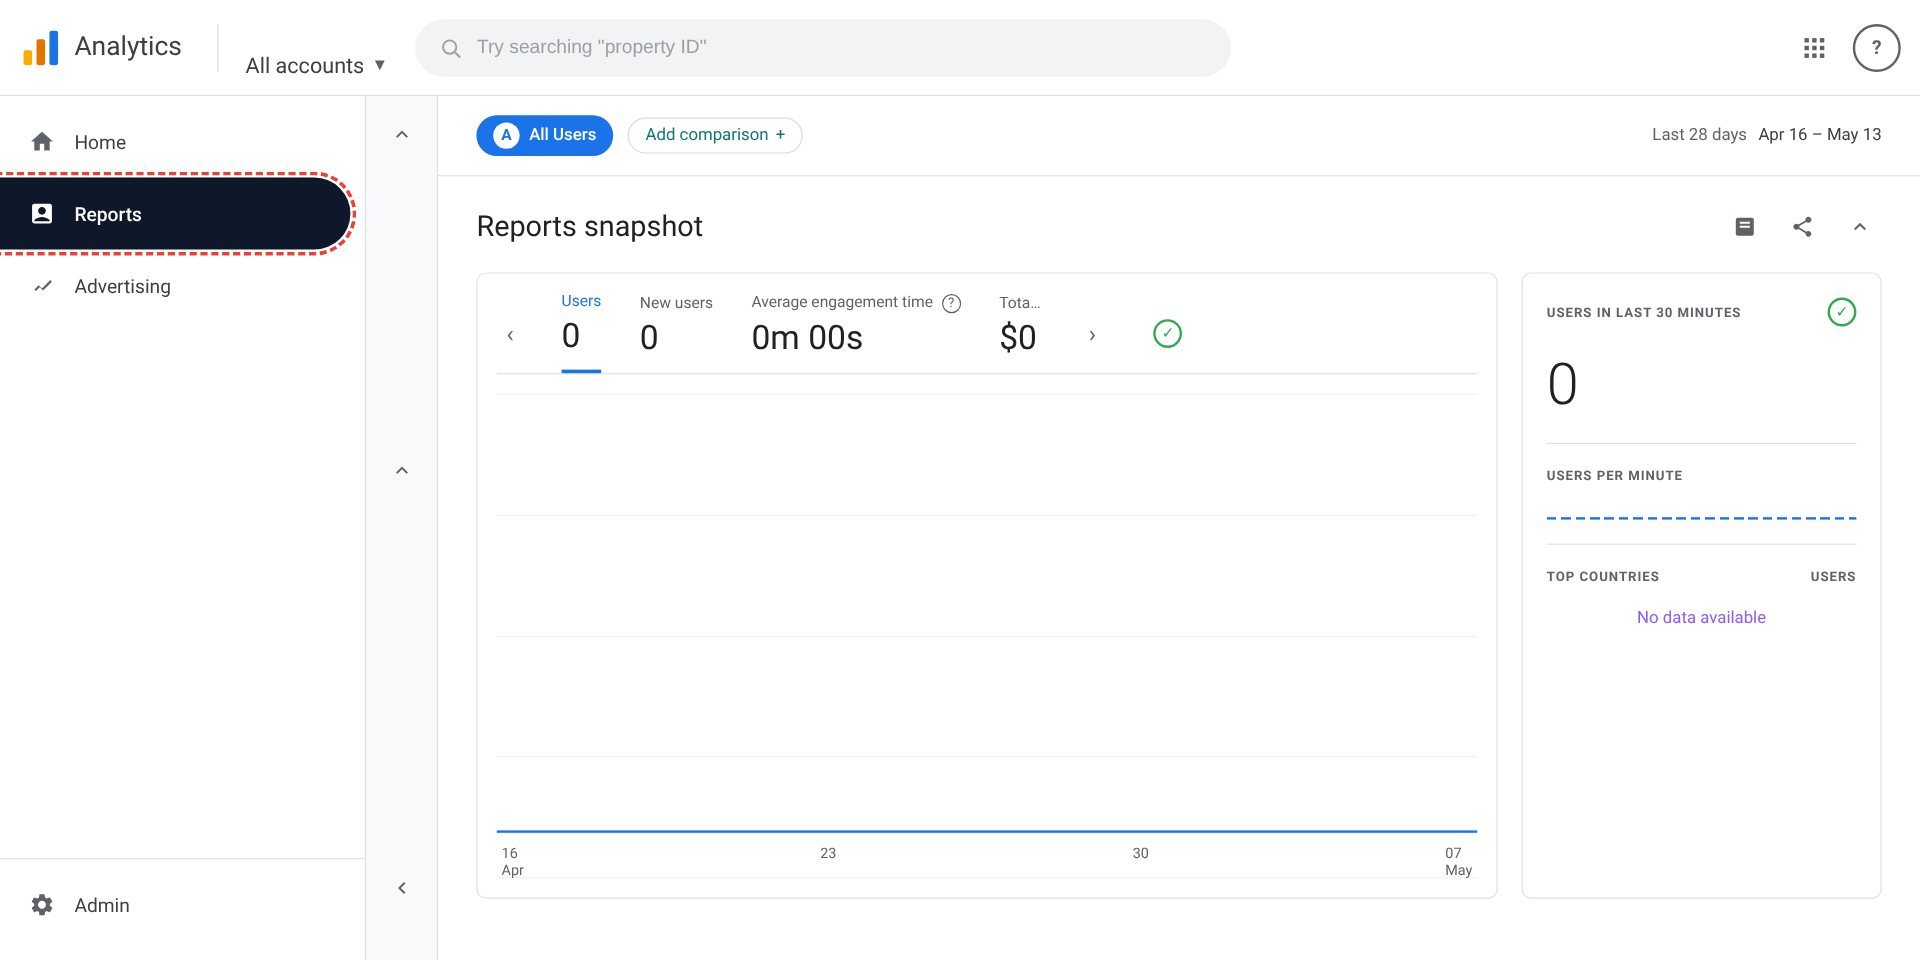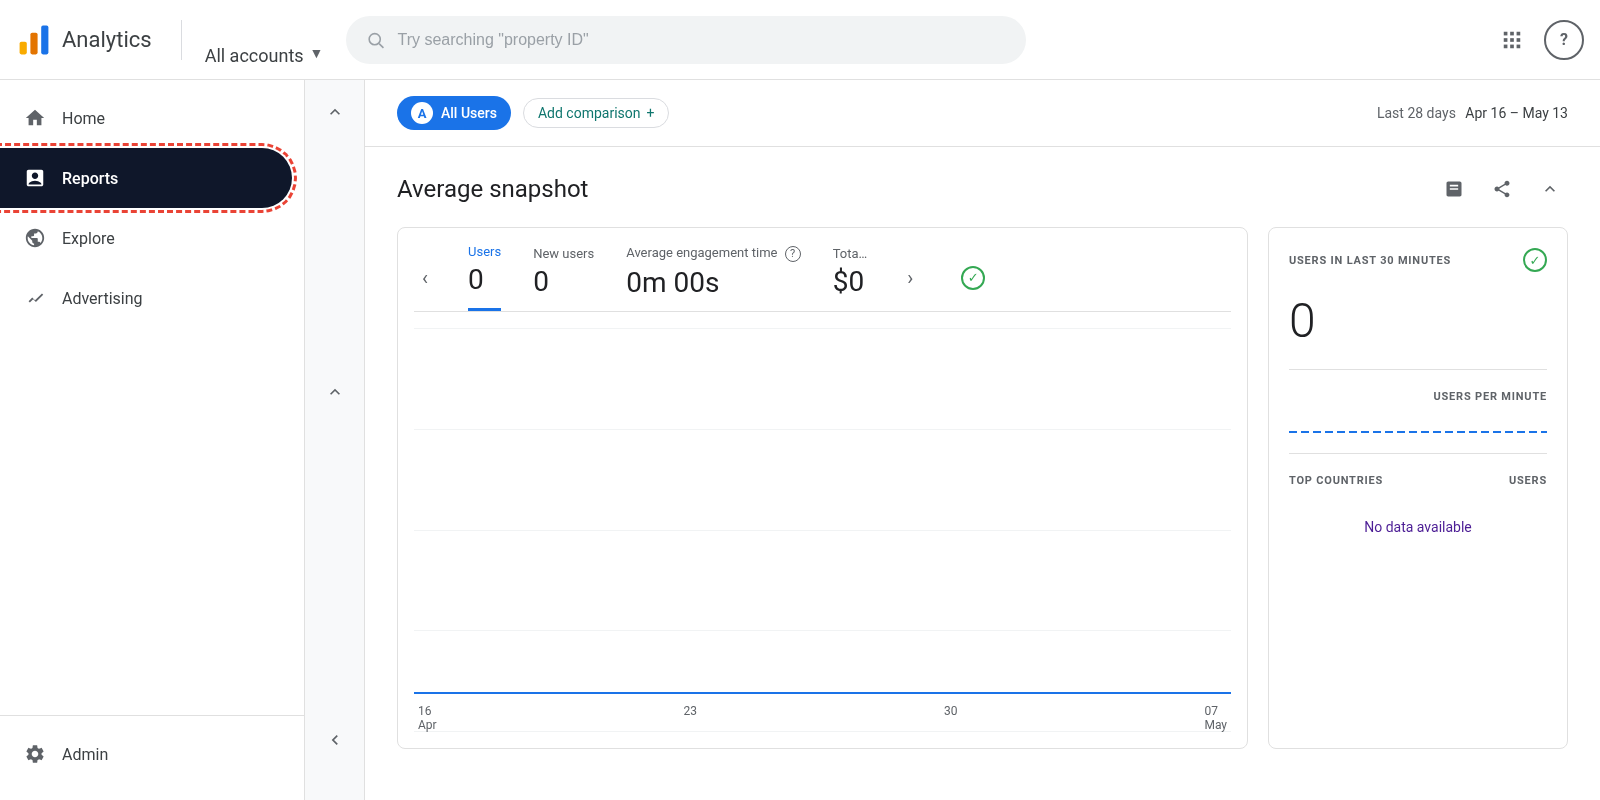--- a/index.html
+++ b/index.html
@@ -376,41 +376,39 @@
       display: flex;
       flex-direction: column;
       gap: 20px;
     }
     .mini-section-title {
       font-size: 11px;
       font-weight: 700;
       color: #5f6368;
       letter-spacing: 0.8px;
       text-transform: uppercase;
-      text-align: right;
     }
     .mini-value {
       font-size: 48px;
       font-weight: 300;
       color: #202124;
     }
     .mini-divider {
       height: 1px;
       background: #e0e0e0;
     }
     .mini-chart-line {
       height: 2px;
       background: repeating-linear-gradient(to right, #1a73e8 0, #1a73e8 8px, transparent 8px, transparent 12px);
       margin-top: 8px;
     }
     .mini-no-data {
       font-size: 14px;
-      color: #4c1d95;
+      color: #8b5cf6;
       text-align: center;
-      margin-top: 12px;
     }
     .mini-header-row {
       display: flex;
       justify-content: space-between;
       align-items: center;
     }
   </style>
 </head>
 <body>
 
@@ -471,28 +469,20 @@
       <span class="sidebar-icon">
         <svg width="22" height="22" viewBox="0 0 24 24" fill="#fff">
             <path d="M19 3H5c-1.1 0-2 .9-2 2v14c0 1.1.9 2 2 2h14c1.1 0 2-.9 2-2V5c0-1.1-.9-2-2-2zm-7 3c1.93 0 3.5 1.57 3.5 3.5S13.93 13 12 13s-3.5-1.57-3.5-3.5S10.07 6 12 6zm7 13H5v-.23c0-.62.28-1.2.76-1.58C7.47 15.82 9.64 15 12 15s4.53.82 6.24 2.19c.48.38.76.97.76 1.58V19z"></path>
           </svg>
       </span>
       <span>Reports</span>
     </div>
     <div class="sidebar-item">
       <span class="sidebar-icon">
         <svg width="22" height="22" viewBox="0 0 24 24" fill="#5f6368">
-            <path d="M12 2C6.48 2 2 6.48 2 12s4.48 10 10 10 10-4.48 10-10S17.52 2 12 2zm-1 17.93c-3.95-.49-7-3.85-7-7.93 0-.62.08-1.21.21-1.79L9 15v1c0 1.1.9 2 2 2v1.93zm6.9-2.54c-.26-.81-1-1.39-1.9-1.39h-1v-3c0-.55-.45-1-1-1H8v-2h2c.55 0 1-.45 1-1V7h2c1.1 0 2-.9 2-2v-.41c2.93 1.19 5 4.06 5 7.41 0 2.08-.8 3.97-2.1 5.39z"></path>
-          </svg>
-      </span>
-      <span>Explore</span>
-    </div>
-    <div class="sidebar-item">
-      <span class="sidebar-icon">
-        <svg width="22" height="22" viewBox="0 0 24 24" fill="#5f6368">
             <path d="M19.59 7l-7.59 7.59-3-3.01L5 15.58 6.41 17l3.59-3.59 3 3.01L21 8.41z"></path>
             <path d="M0 0h24v24H0z" fill="none"></path>
           </svg>
       </span>
       <span>Advertising</span>
     </div>
     <div class="sidebar-spacer"></div>
     <div class="sidebar-bottom">
       <div class="sidebar-item">
         <span class="sidebar-icon">
@@ -542,21 +532,21 @@
           <span>+</span>
         </div>
         <div class="date-range">
           <span class="label">Last 28 days</span>
           <span>Apr 16 – May 13</span>
         </div>
       </div>
 
       <div class="reports-section">
         <div class="section-header">
-          <h2 class="section-title">Average snapshot</h2>
+          <h2 class="section-title">Reports snapshot</h2>
           <div class="section-actions">
             <div class="action-icon">
               <svg width="20" height="20" viewBox="0 0 24 24" fill="#5f6368">
                   <path d="M19 3H5c-1.1 0-2 .9-2 2v14c0 1.1.9 2 2 2h14c1.1 0 2-.9 2-2V5c0-1.1-.9-2-2-2zm-2 10H7v-2h10v2zm0-4H7V7h10v2z"></path>
                 </svg>
             </div>
             <div class="action-icon">
               <svg width="20" height="20" viewBox="0 0 24 24" fill="#5f6368">
                   <path d="M18 16.08c-.76 0-1.44.3-1.96.77L8.91 12.7c.05-.23.09-.46.09-.7s-.04-.47-.09-.7l7.05-4.11c.54.5 1.25.81 2.04.81 1.66 0 3-1.34 3-3s-1.34-3-3-3-3 1.34-3 3c0 .24.04.47.09.7L8.04 9.81C7.5 9.31 6.79 9 6 9c-1.66 0-3 1.34-3 3s1.34 3 3 3c.79 0 1.5-.31 2.04-.81l7.12 4.16c-.05.21-.08.43-.08.65 0 1.61 1.31 2.92 2.92 2.92s2.92-1.31 2.92-2.92c0-1.61-1.31-2.92-2.92-2.92z"></path>
                 </svg>

